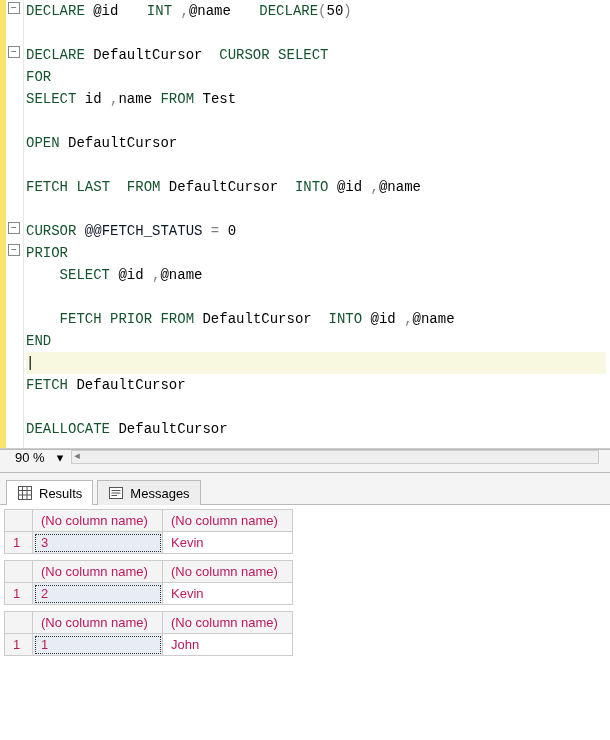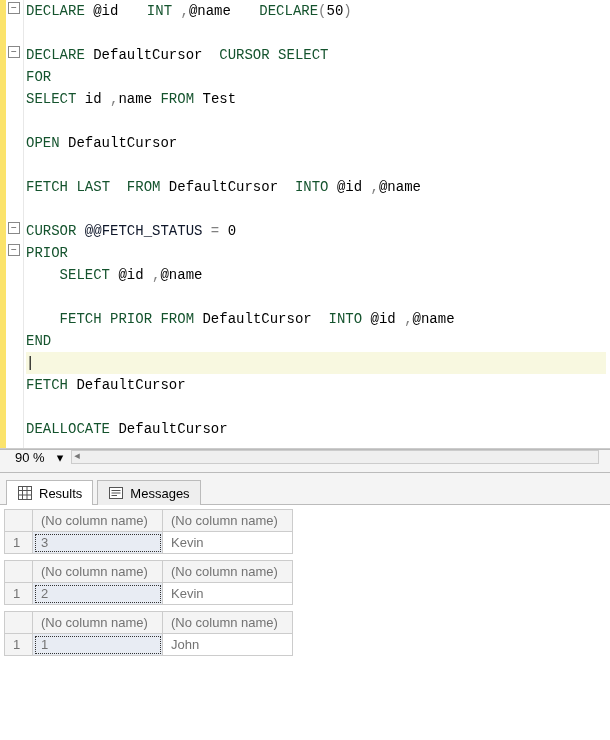--- a/index.html
+++ b/index.html
@@ -116,21 +116,21 @@
       border-collapse: collapse;
       border:1px solid #bbb;
       background:#fff;
     }
     table.grid th, table.grid td {
       border:1px solid #ccc;
       padding:3px 8px;
       text-align:left;
       height:22px;
       font-weight:normal;
-      color:#737373;
+      color:#be185d;
     }
     table.grid th {
       background:#f4f4f4;
     }
     .rownum {
       background:#f4f4f4;
       text-align:center;
       width:28px;
     }
     .corner {

